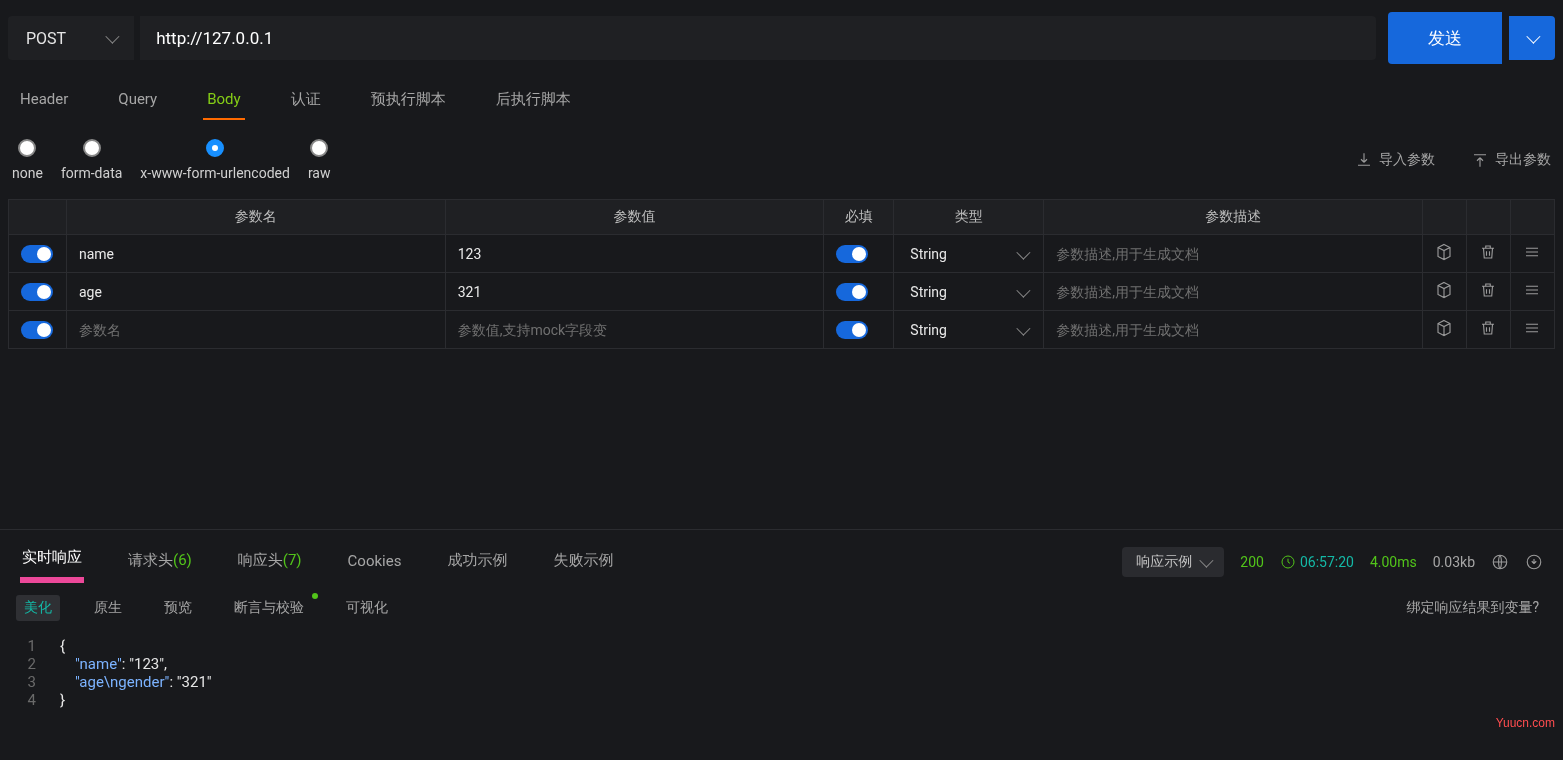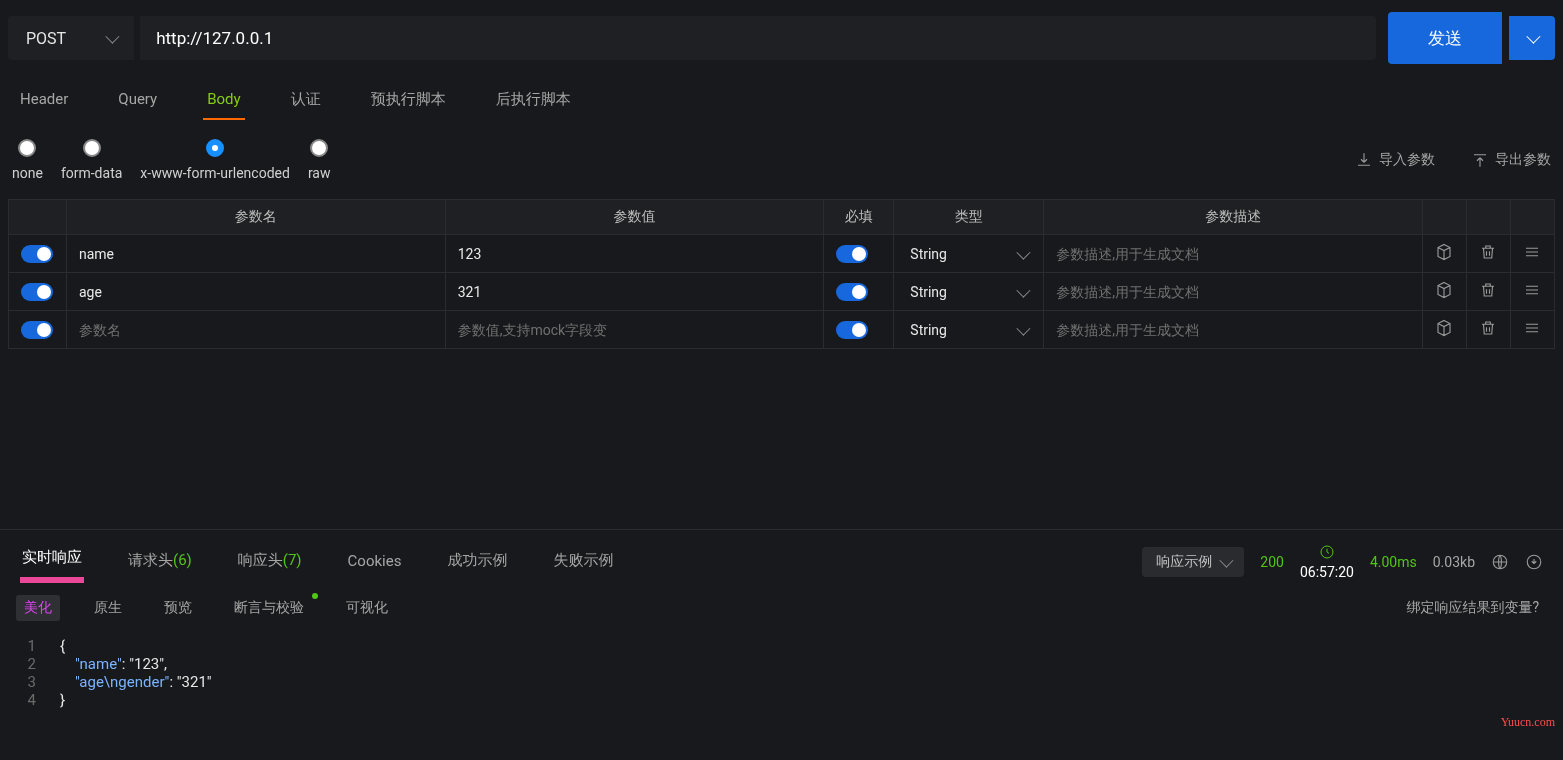--- a/index.html
+++ b/index.html
@@ -35,33 +35,33 @@
 .cell-in{background:transparent;border:none;color:#e8e8e8;font-size:14px;width:100%;outline:none;}
 .cell-in::placeholder{color:#707070;}
 .icn{width:18px;height:18px;stroke:#9b9b9b;fill:none;stroke-width:1.5;cursor:pointer;}
 .resp-tabs{display:flex;gap:42px;padding:10px 20px 0 20px;align-items:center;}
 .rtab{color:#a6a6a6;padding:8px 2px 10px 2px;cursor:pointer;font-size:15px;}
 .rtab.active{color:#fff;border-bottom:6px solid #ec4899;}
 .cnt{color:#52c41a;}
 .resp-right{margin-left:auto;display:flex;align-items:center;gap:16px;}
 .example-dd{display:flex;align-items:center;gap:8px;background:#2a2b2f;padding:6px 14px;border-radius:4px;cursor:pointer;color:#c5c5c5;}
 .status-ok{color:#52c41a;}
-.status-t{color:#ffffff;display:flex;align-items:center;gap:4px;flex-direction:column;}
+.status-t{color:#14b8a6;display:flex;align-items:center;gap:4px;}
 .fmt-tabs{display:flex;gap:26px;padding:12px 16px;align-items:center;}
 .ftab{color:#a6a6a6;cursor:pointer;padding:4px 8px;position:relative;}
-.ftab.active{color:#d946ef;background:#2f3034;border-radius:3px;}
+.ftab.active{color:#14b8a6;background:#2f3034;border-radius:3px;}
 .dot{position:absolute;top:-2px;right:-6px;width:6px;height:6px;background:#52c41a;border-radius:50%;}
 .code-area{font-family:Consolas,Monaco,monospace;font-size:15px;padding:4px 0;}
 .code-line{display:flex;}
 .ln-num{width:60px;text-align:right;padding-right:24px;color:#6a6a6a;user-select:none;}
 .ln-code{flex:1;white-space:pre;}
 .brace{color:#e8e8e8;}
 .str-key{color:#7cb3ff;}
 .punc{color:#e8e8e8;}
-.watermark{position:absolute;right:8px;bottom:30px;color:#ff4d4f;font-size:12px;font-family:Liberation Serif, serif;}
+.watermark{position:absolute;right:8px;bottom:30px;color:#ff4d4f;font-size:12px;font-family:Liberation Sans, sans-serif;}
 .bind-link{color:#a6a6a6;cursor:pointer;margin-left:auto;padding-right:8px;}
 .divider{height:1px;background:#2b2c30;margin-top:180px;}
 svg.clock{width:16px;height:16px;stroke:#52c41a;fill:none;stroke-width:1.5;}
 </style>
 </head>
 <body>
 
 <div class="top-bar">
   <div class="method-sel">
     <span>POST</span>

